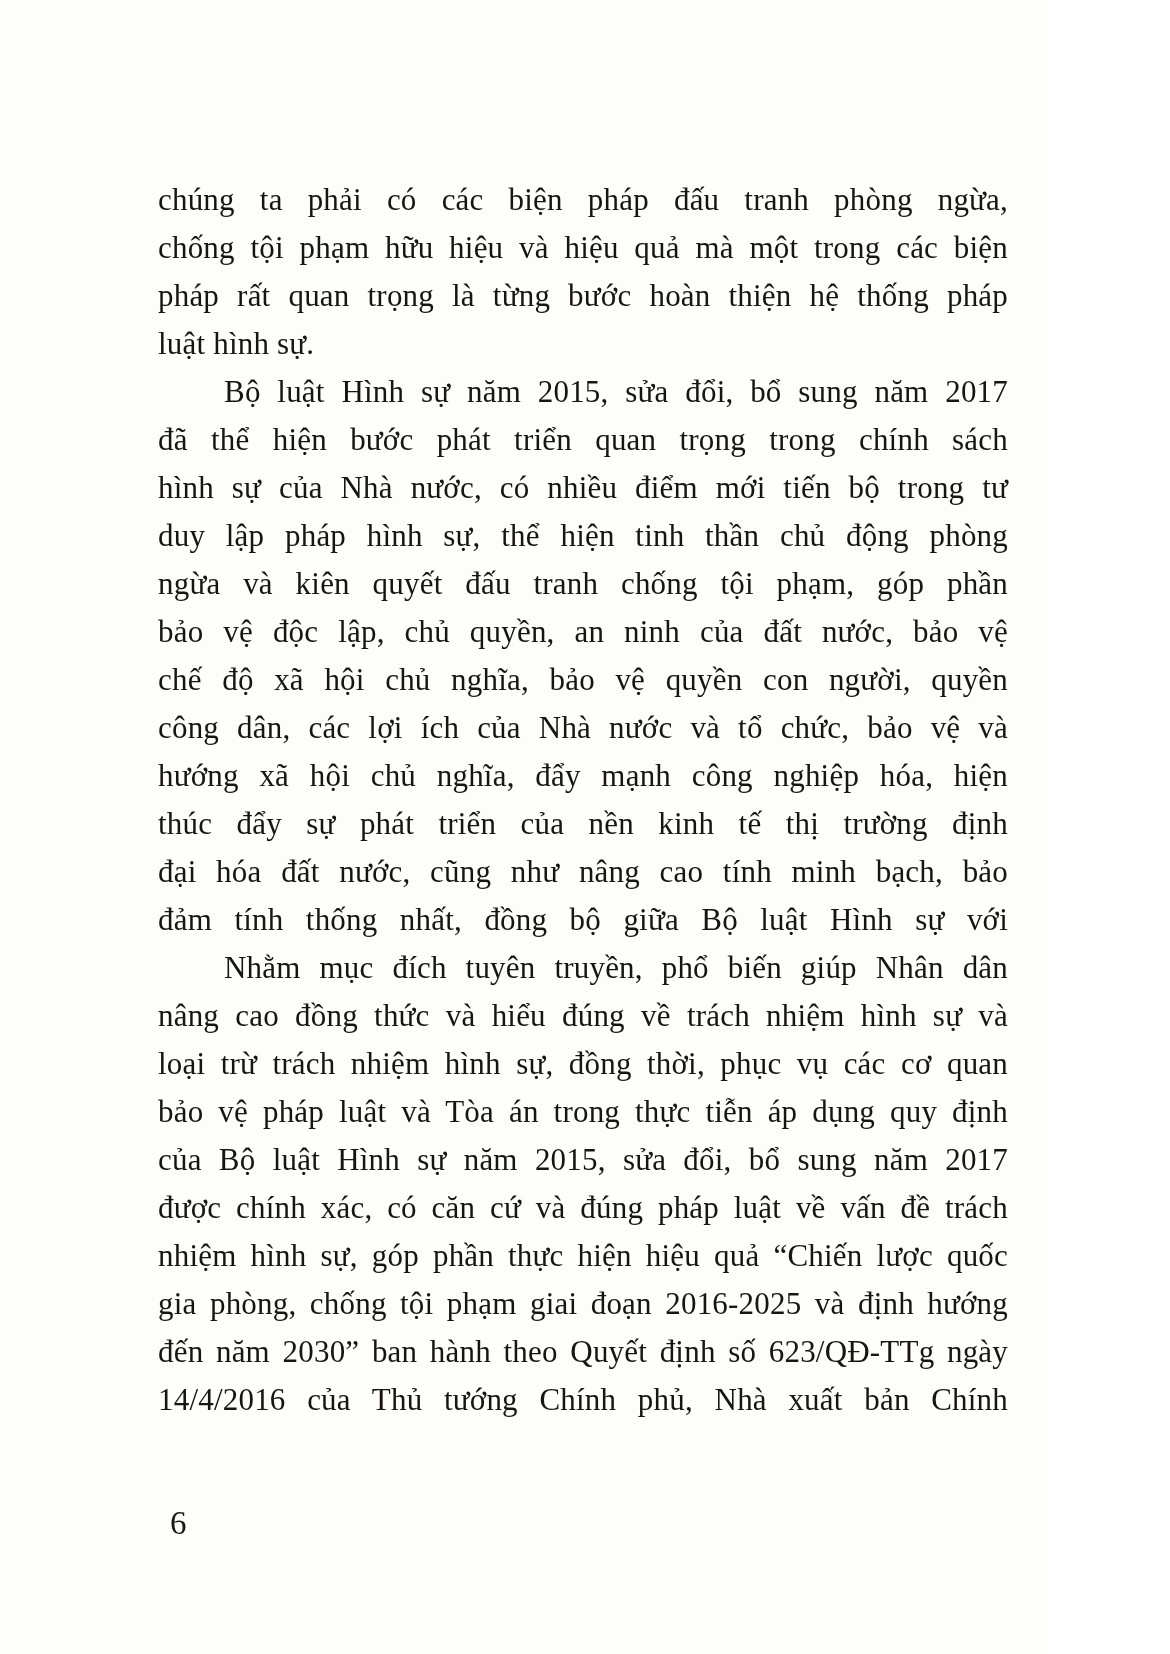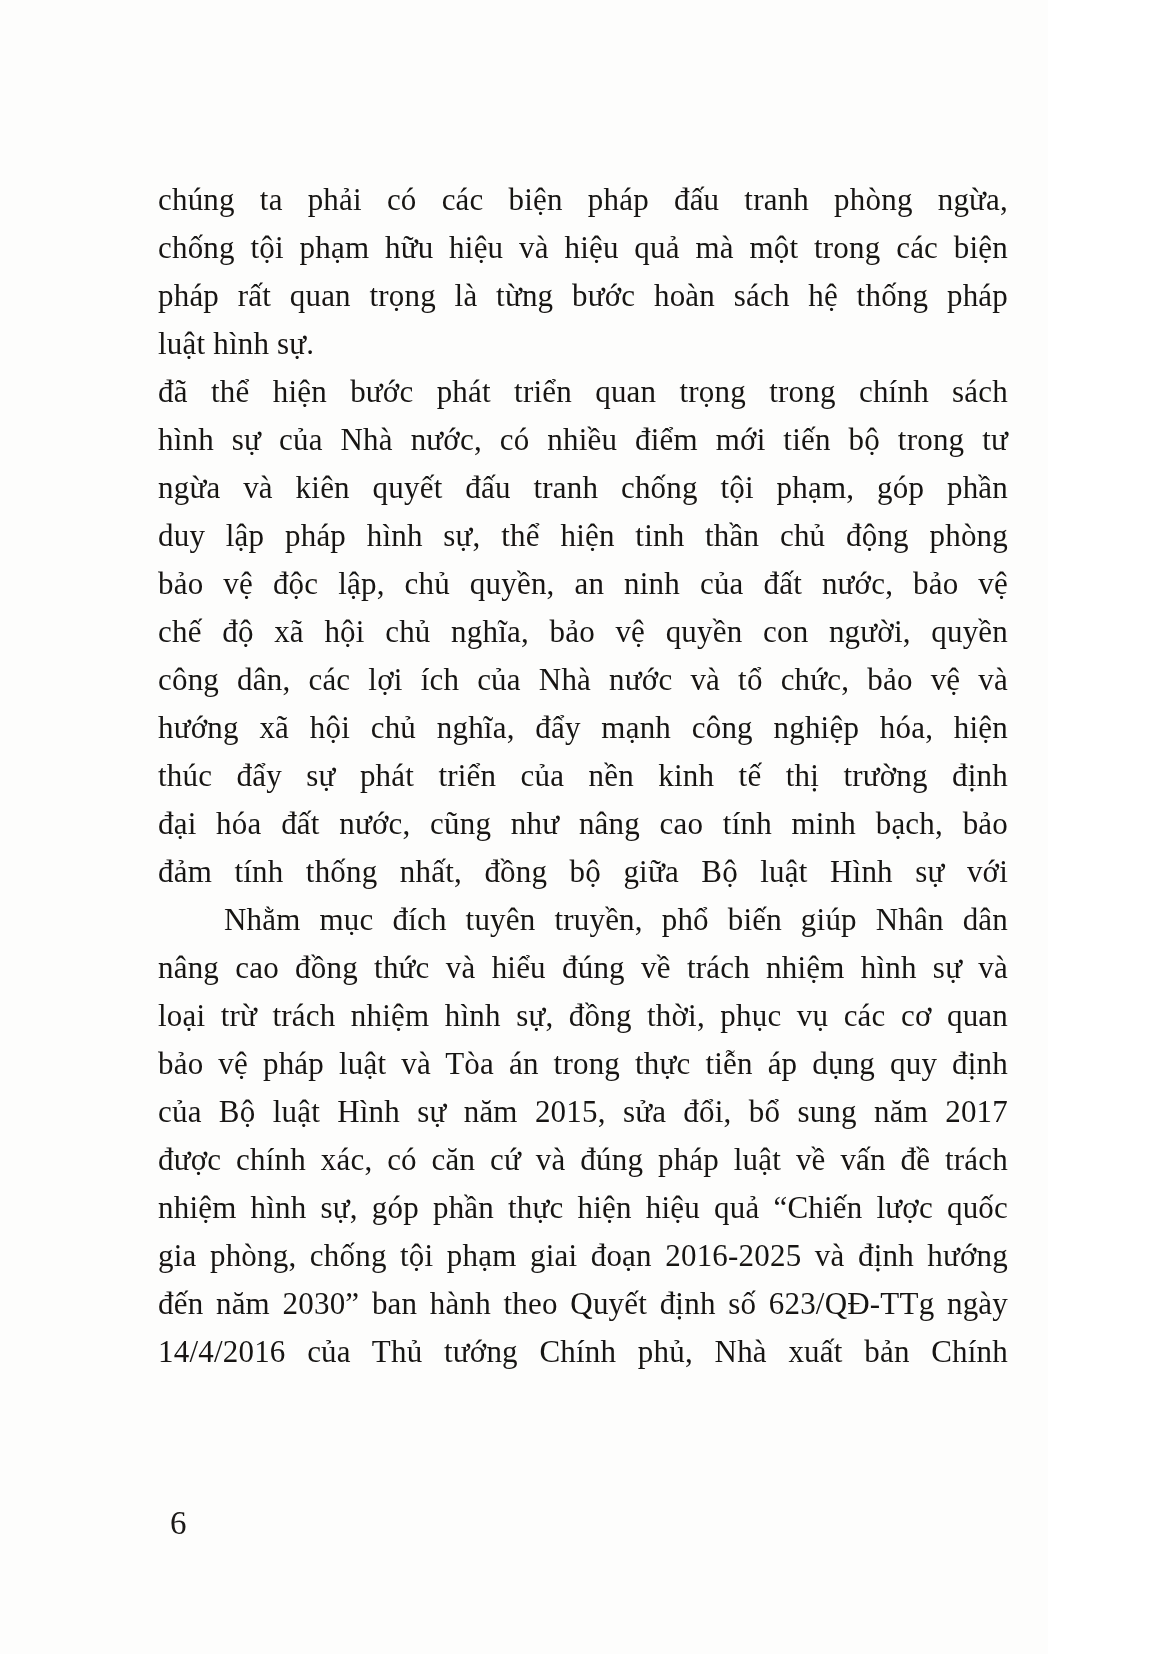--- a/index.html
+++ b/index.html
@@ -59,26 +59,27 @@
   .logo svg { display: block; width: 56px; height: 64px; }
 </style>
 </head>
 <body>
 
 <div class="page">
 
   <div class="text-block">
       <div class="line"><span class="rg">chúng ta phải có các biện pháp đấu tranh phòng ngừa,</span></div>
       <div class="line"><span class="rg">chống tội phạm hữu hiệu và hiệu quả mà một trong các biện</span></div>
-      <div class="line"><span class="rg">pháp rất quan trọng là từng bước hoàn sách hệ thống pháp</span></div>
+      <div class="line"><span class="rg">pháp rất quan trọng là từng bước hoàn thiện hệ thống pháp</span></div>
       <div class="line flush"><span class="rg">luật hình sự.</span></div>
+      <div class="line indent"><span class="rg">Bộ luật Hình sự năm 2015, sửa đổi, bổ sung năm 2017</span></div>
       <div class="line"><span class="rg">đã thể hiện bước phát triển quan trọng trong chính sách</span></div>
       <div class="line"><span class="rg">hình sự của Nhà nước, có nhiều điểm mới tiến bộ trong tư</span></div>
+      <div class="line"><span class="rg">duy lập pháp hình sự, thể hiện tinh thần chủ động phòng</span></div>
       <div class="line"><span class="rg">ngừa và kiên quyết đấu tranh chống tội phạm, góp phần</span></div>
-      <div class="line"><span class="rg">duy lập pháp hình sự, thể hiện tinh thần chủ động phòng</span></div>
       <div class="line"><span class="rg">bảo vệ độc lập, chủ quyền, an ninh của đất nước, bảo vệ</span></div>
       <div class="line"><span class="rg">chế độ xã hội chủ nghĩa, bảo vệ quyền con người, quyền</span></div>
       <div class="line"><span class="rg">công dân, các lợi ích của Nhà nước và tổ chức, bảo vệ và</span></div>
       <div class="line"><span class="rg">hướng xã hội chủ nghĩa, đẩy mạnh công nghiệp hóa, hiện</span></div>
       <div class="line"><span class="rg">thúc đẩy sự phát triển của nền kinh tế thị trường định</span></div>
       <div class="line"><span class="rg">đại hóa đất nước, cũng như nâng cao tính minh bạch, bảo</span></div>
       <div class="line"><span class="rg">đảm tính thống nhất, đồng bộ giữa Bộ luật Hình sự với</span></div>
       <div class="line indent"><span class="rg">Nhằm mục đích tuyên truyền, phổ biến giúp Nhân dân</span></div>
       <div class="line"><span class="rg">nâng cao đồng thức và hiểu đúng về trách nhiệm hình sự và</span></div>
       <div class="line"><span class="rg">loại trừ trách nhiệm hình sự, đồng thời, phục vụ các cơ quan</span></div>

